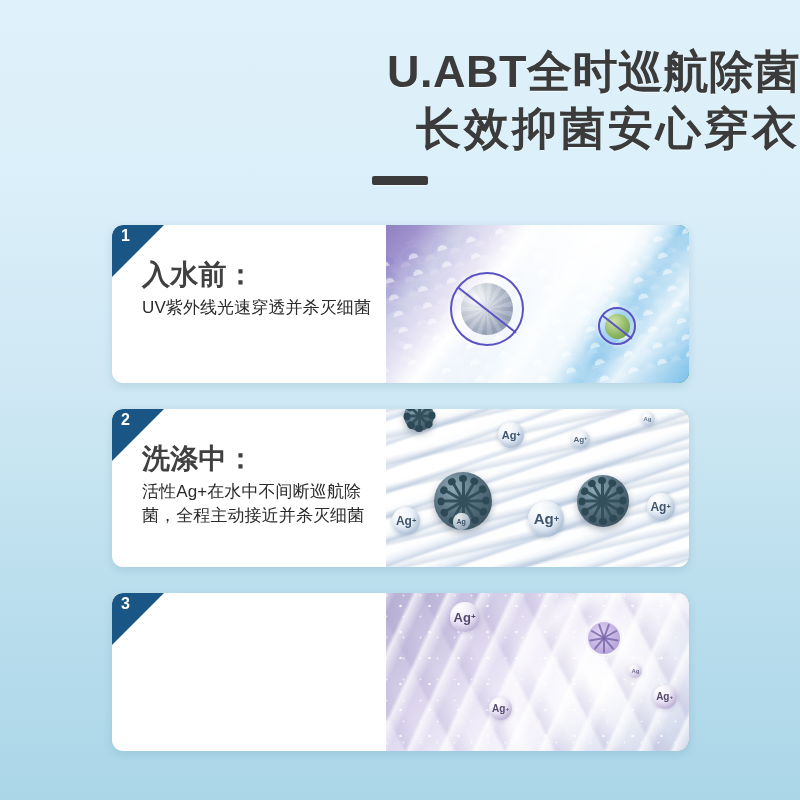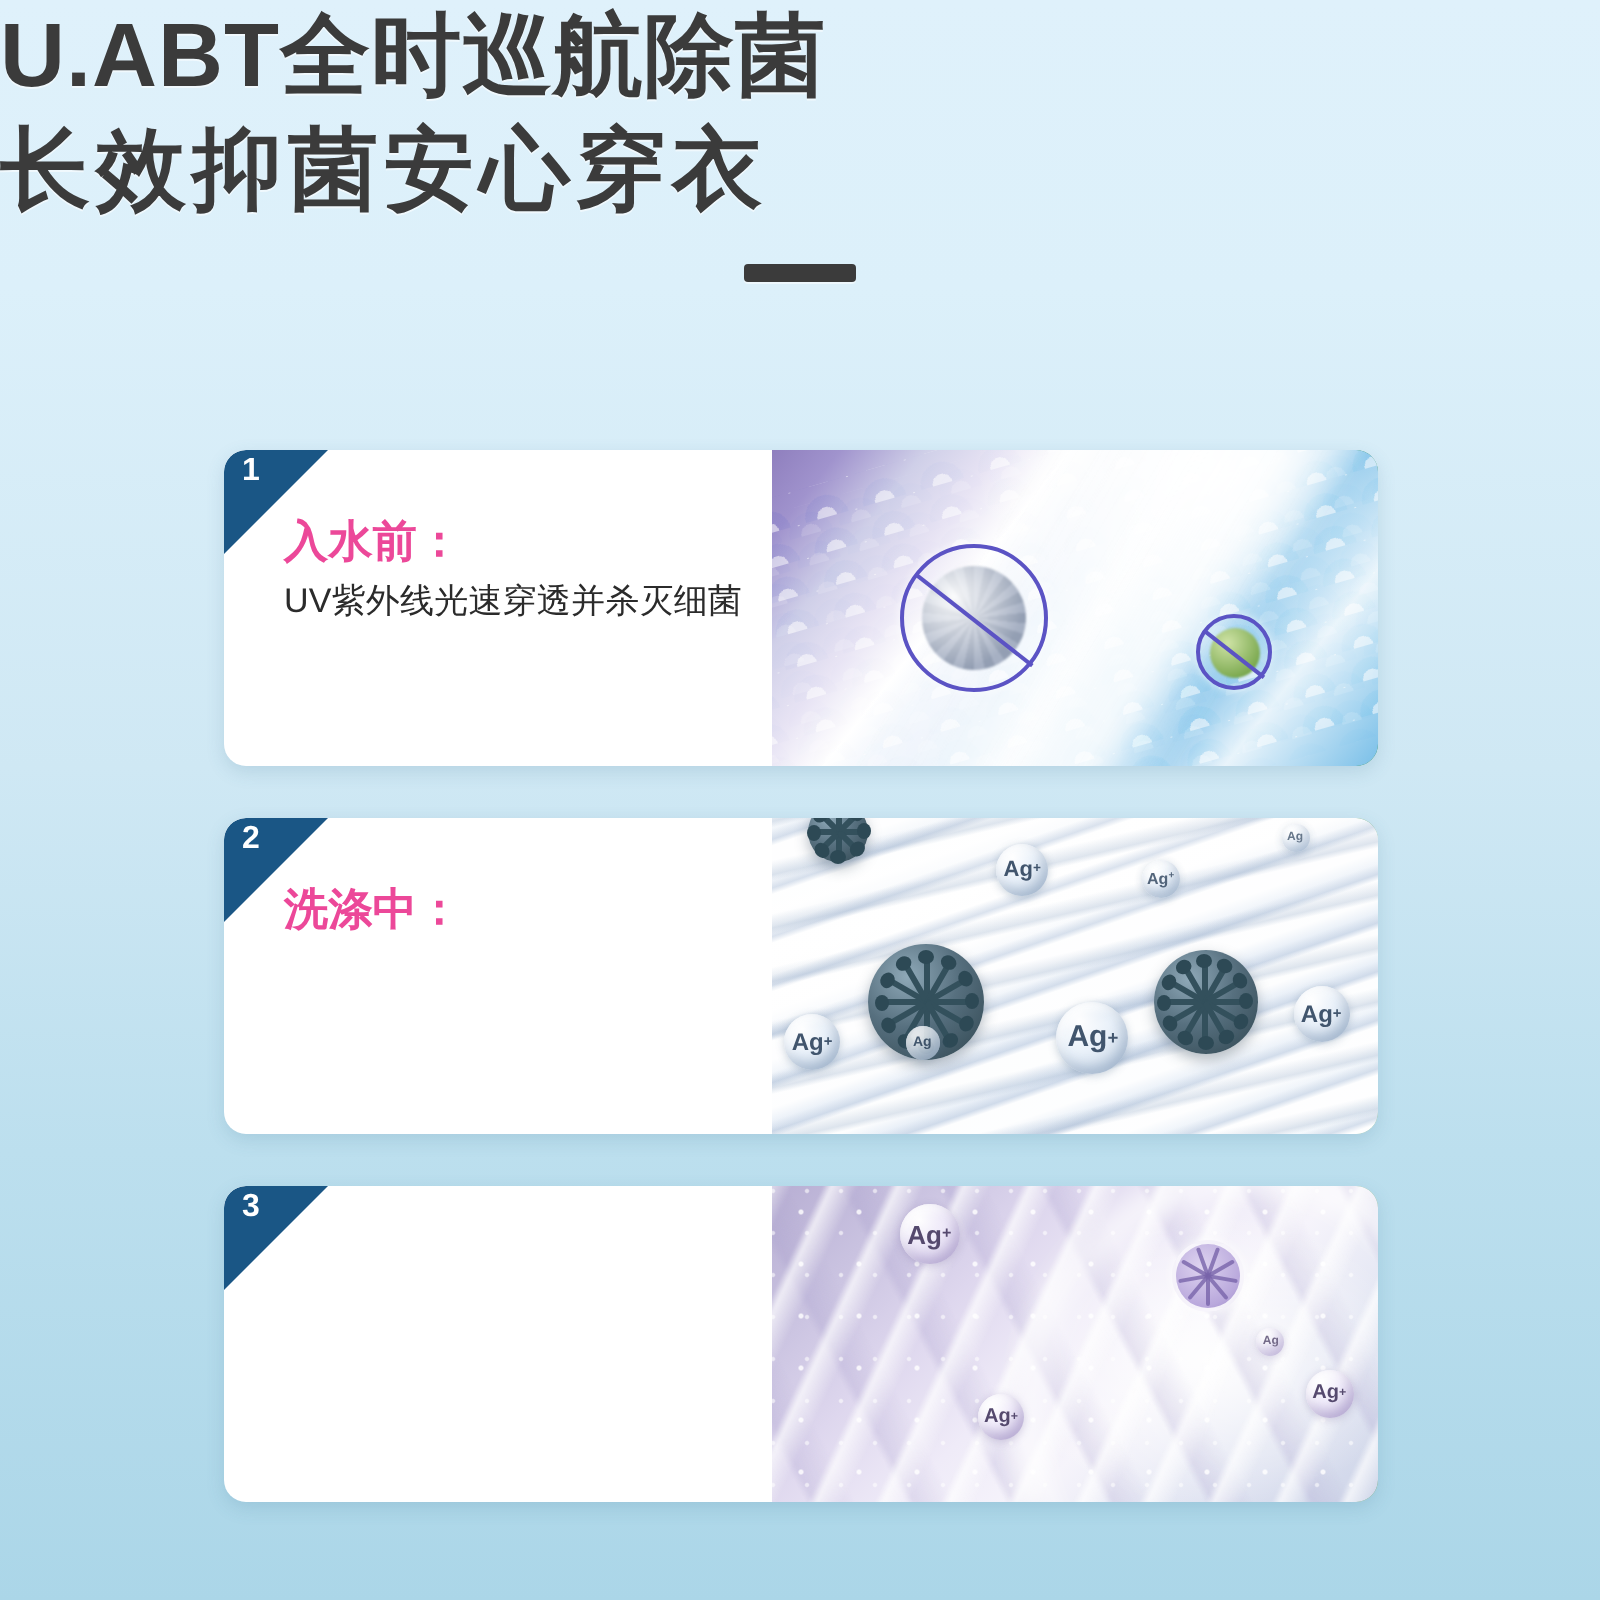--- a/index.html
+++ b/index.html
@@ -17,21 +17,22 @@
         #dff1fb 0%,
         #dcf0fa 18%,
         #cfe8f4 48%,
         #bcdfee 72%,
         #abd6e8 100%);
     position: relative;
   }
 
   
   .header {
-    text-align: left;
+    padding-top: 44px;
+    text-align: right;
     user-select: none;
   }
 
   .title-line {
     font-size: 45px;
     line-height: 1.26;
     font-weight: 700;
     letter-spacing: 0.5px;
     color: #3b3b3b;
     text-shadow: 0 1px 0 rgba(255,255,255,0.55);
@@ -96,23 +97,23 @@
   
   .card-text {
     position: relative;
     width: 274px;
     flex: 0 0 274px;
     padding: 33px 14px 10px 30px;
     z-index: 2;
   }
 
   .card-title {
-    font-size: 22px;
+    font-size: 28px;
     font-weight: 700;
-    color: #ec4899;
+    color: #404040;
     line-height: 1.18;
     margin-bottom: 5px;
     letter-spacing: 0.2px;
   }
 
   .card-desc {
     font-size: 17px;
     font-weight: 400;
     color: #2b2b2b;
     line-height: 1.42;
@@ -387,20 +388,21 @@
   </div>
 
   <div class="card">
     <div class="badge">
       <span class="tri"></span>
       <span class="num">2</span>
     </div>
 
     <div class="card-text">
       <div class="card-title">洗涤中：</div>
+      <div class="card-desc">活性Ag+在水中不间断巡航除菌，全程主动接近并杀灭细菌</div>
     </div>
 
     <div class="card-figure">
       <div class="fig2"></div>
       <div class="fibers"></div>
       <div class="fibers f2"></div>
 
       <div class="virus v2">
         <i style="transform:rotate(0deg)"></i>
           <i style="transform:rotate(45deg)"></i>

